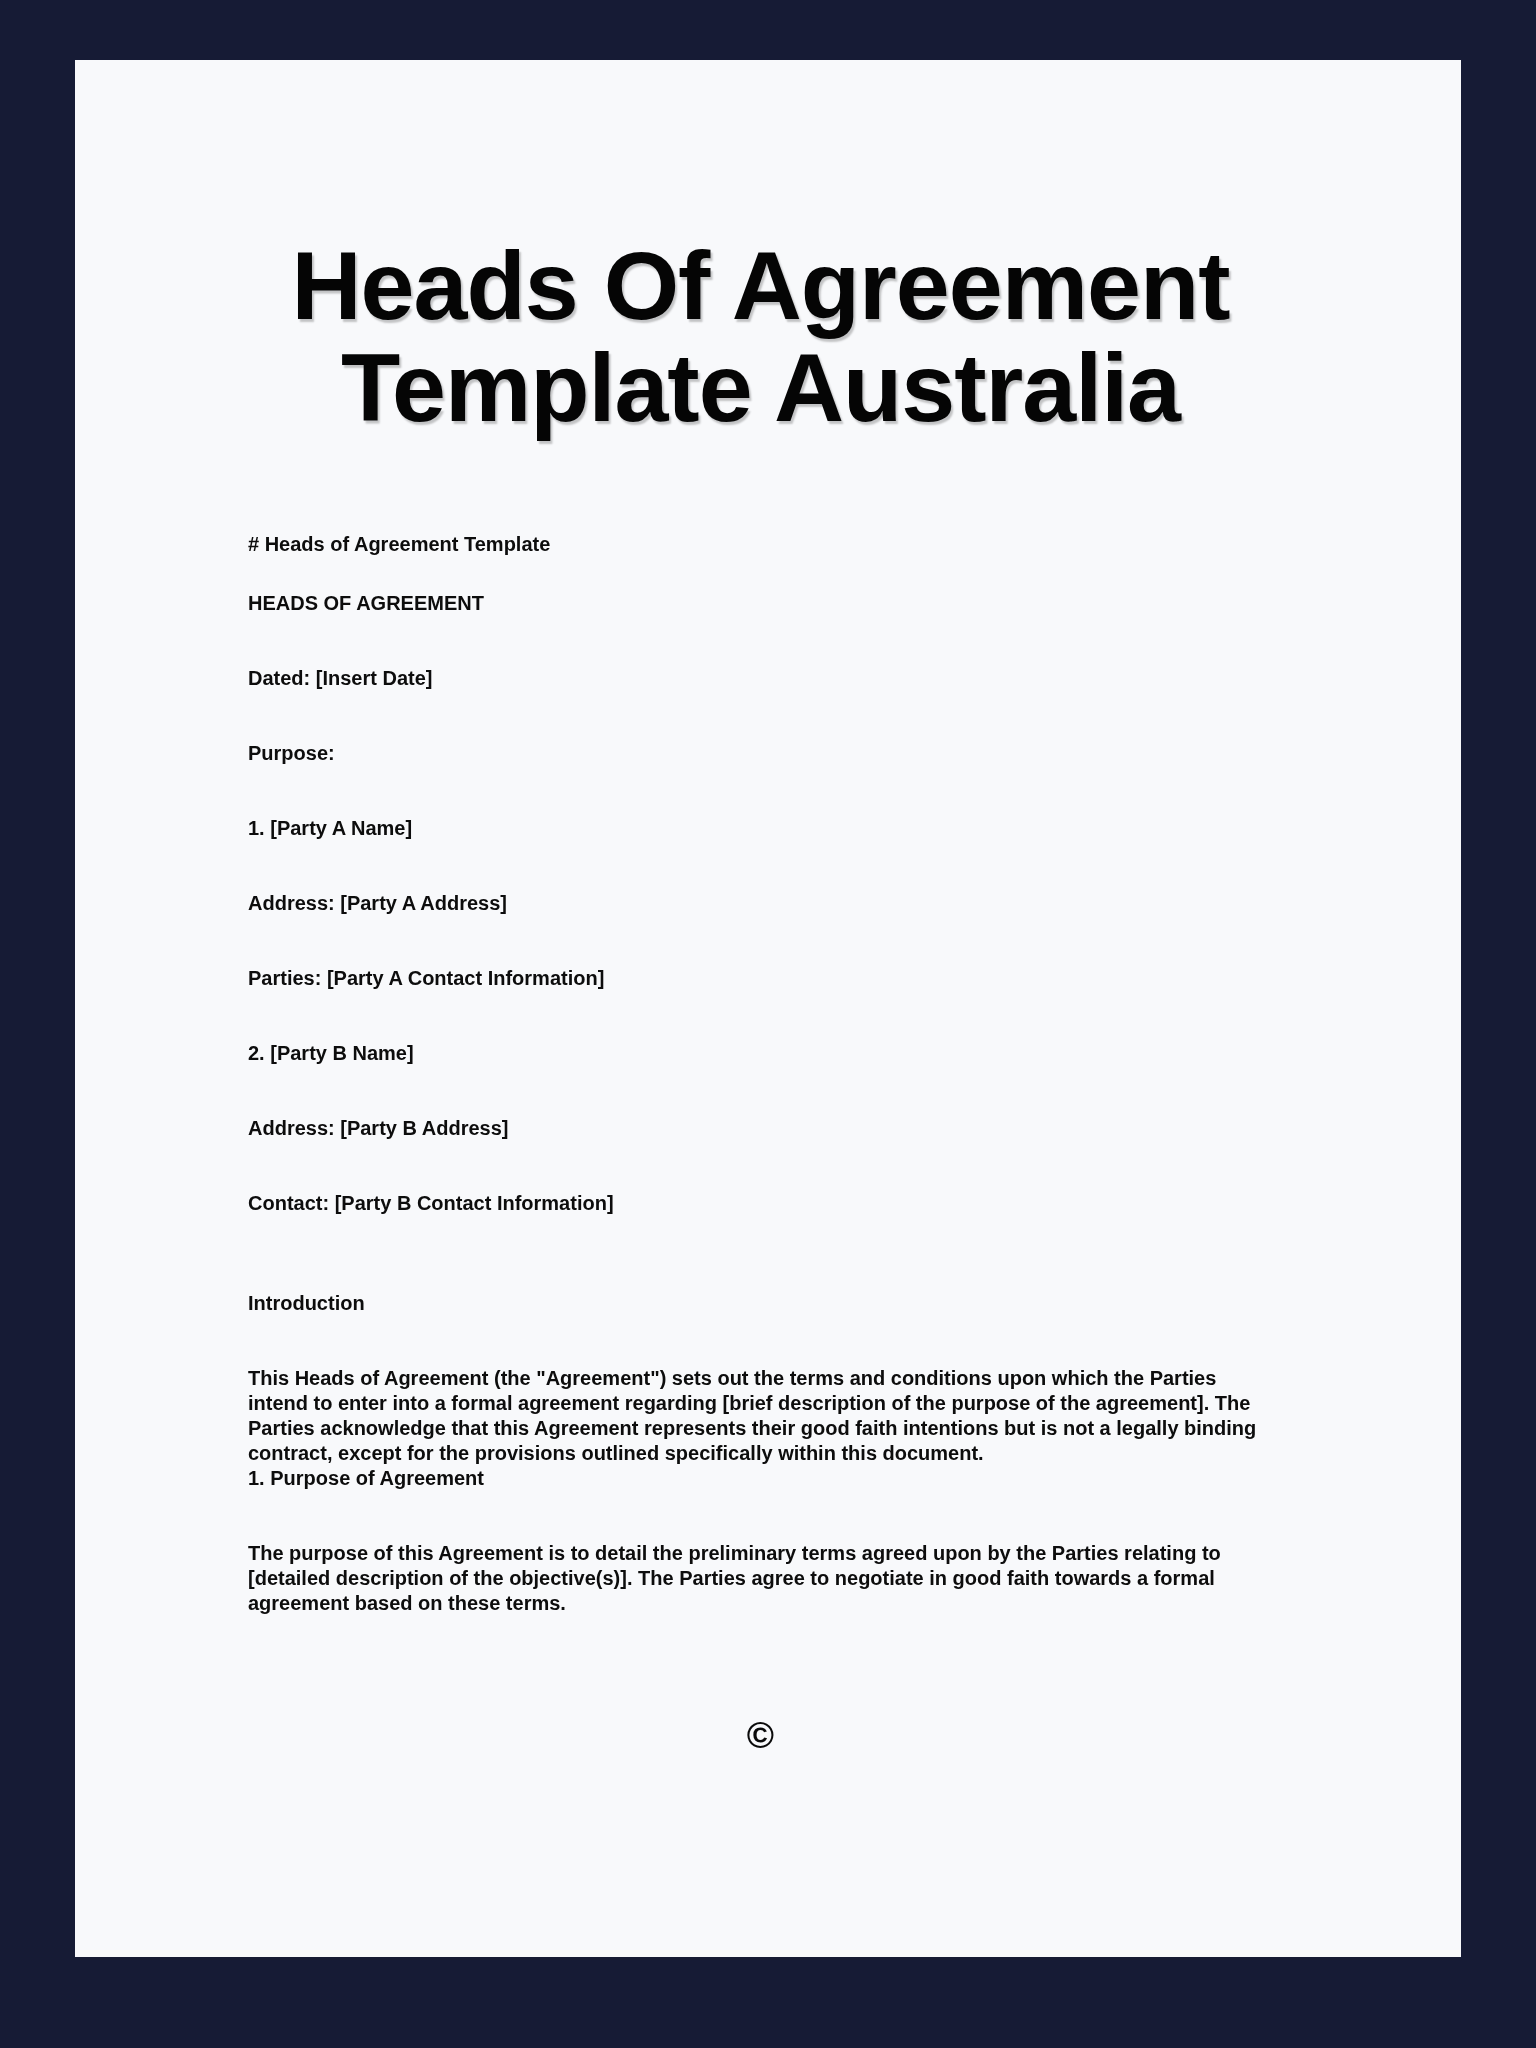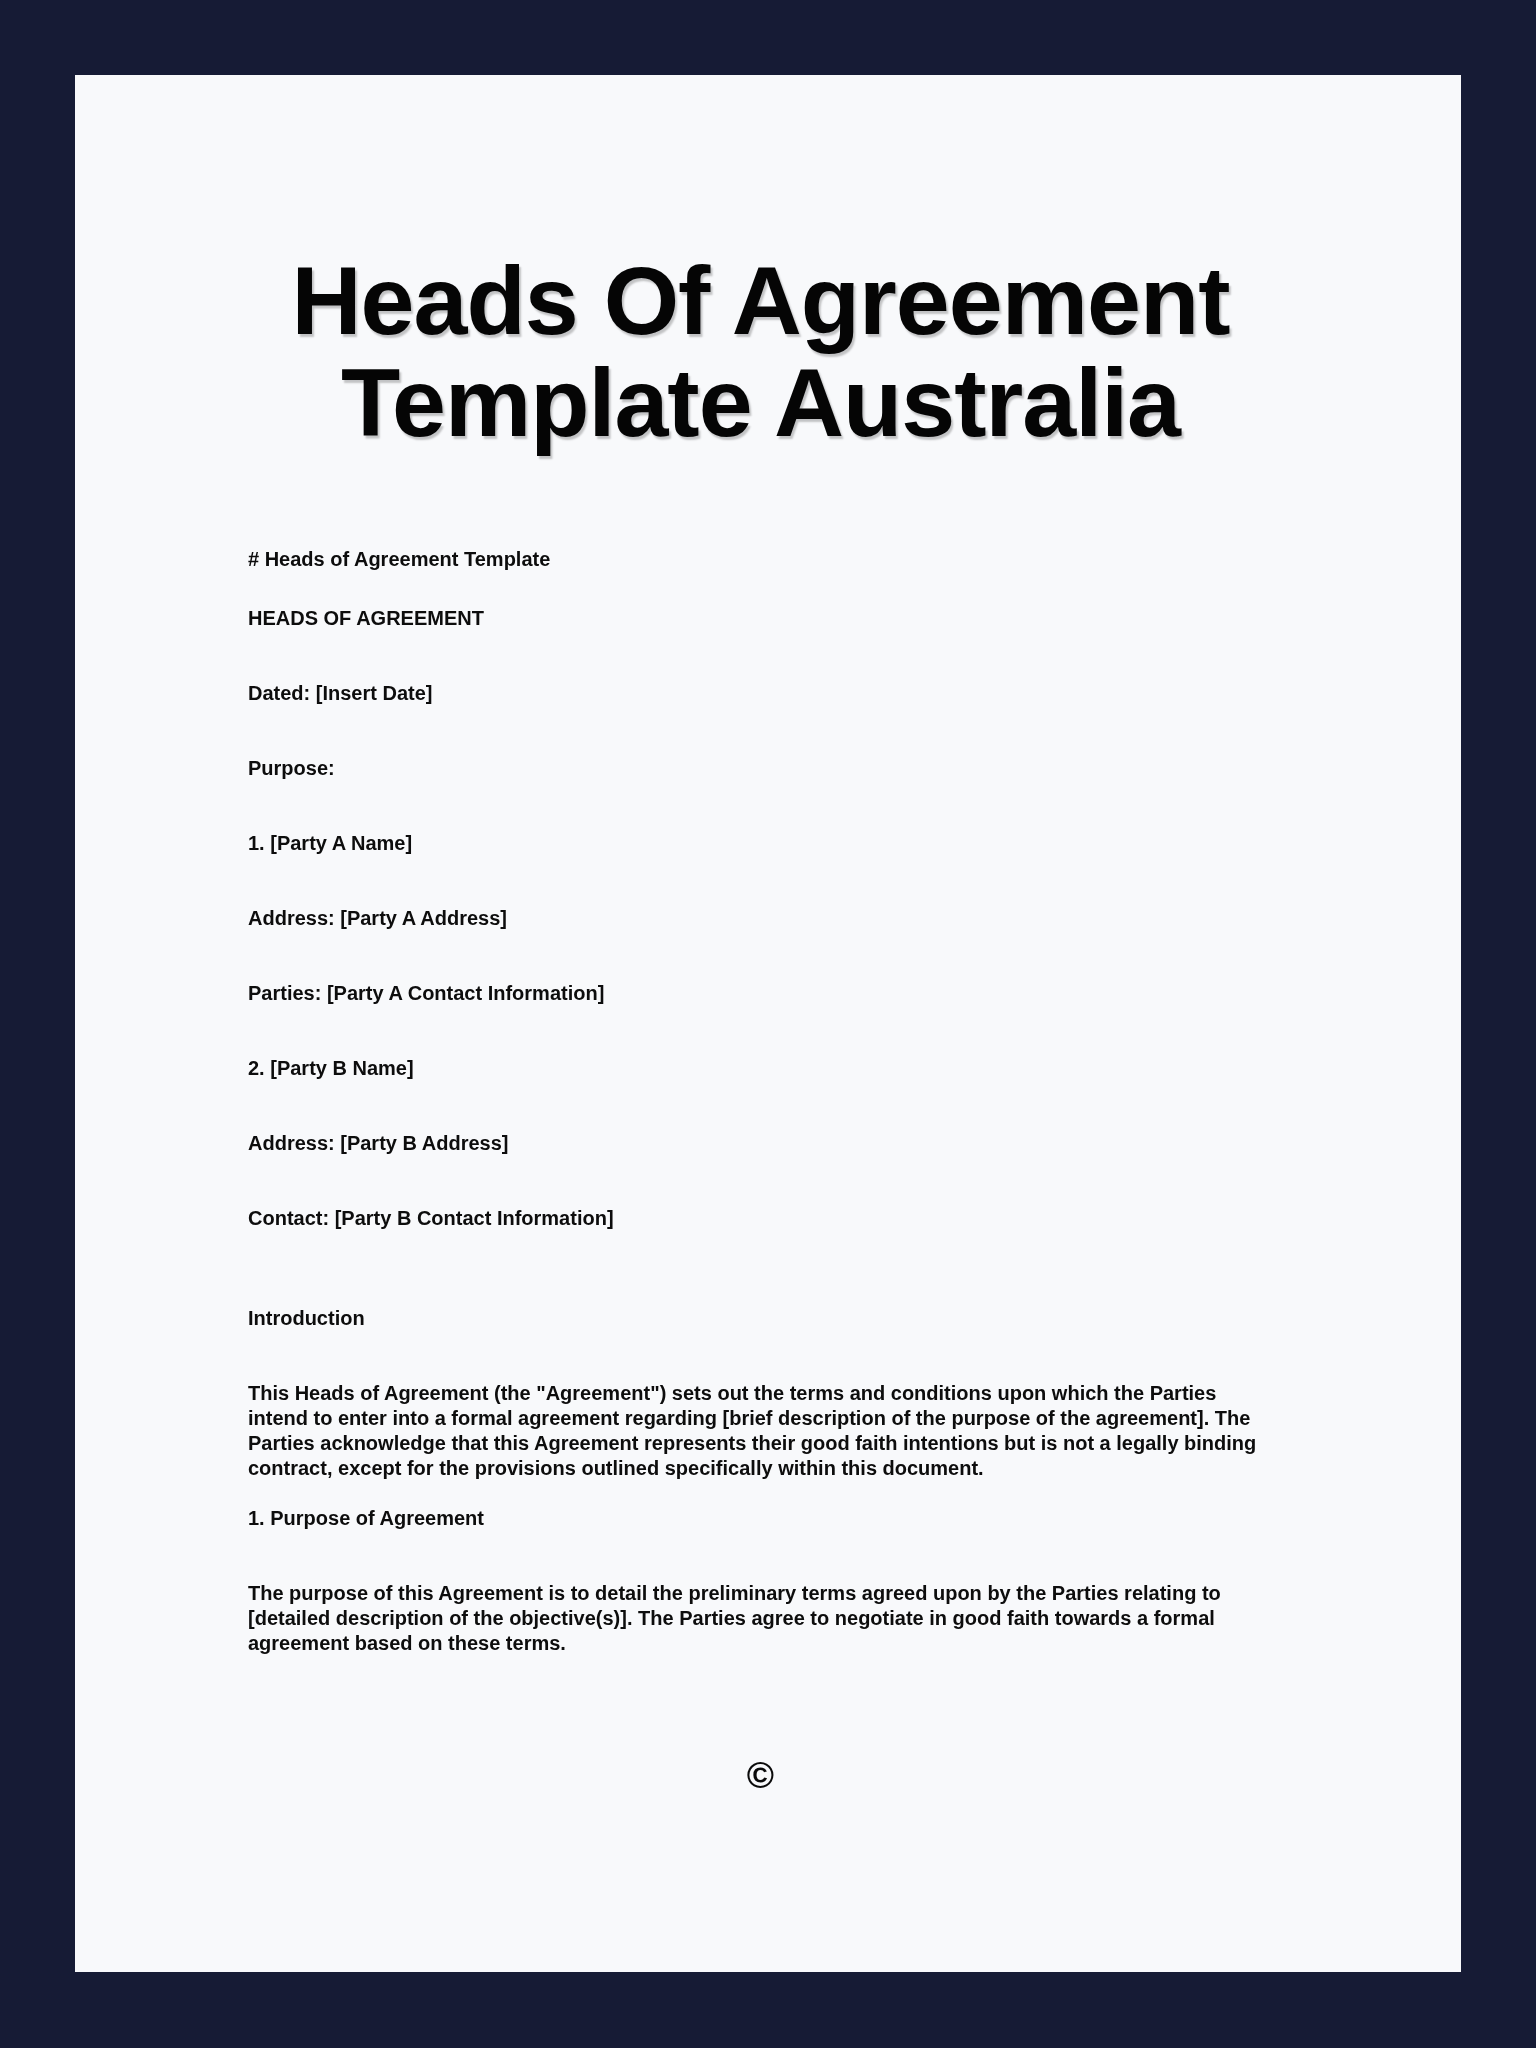--- a/index.html
+++ b/index.html
@@ -11,21 +11,21 @@
     position: relative;
     width: 1536px;
     height: 2048px;
     background: #161b35;
     overflow: hidden;
     font-family: "Liberation Sans", sans-serif;
   }
   .page {
     position: absolute;
     left: 75px;
-    top: 75px;
+    top: 60px;
     width: 1386px;
     height: 1897px;
     background: #f8f9fb;
   }
   .content {
     padding-left: 173px;
     width: 1025px;
   }
   .doc-title {
     margin: 175px 0 0 0;
@@ -45,21 +45,21 @@
     line-height: 25px;
     font-weight: 700;
     color: #0d0d0d;
     letter-spacing: 0;
   }
   .b-hash      { margin-top: 93px; }
   .b-heads     { margin-top: 34px; }
   .b-field     { margin-top: 50px; }
   .b-introh    { margin-top: 75px; }
   .b-para1     { margin-top: 50px; }
-  .b-purposeh  { margin-top: 25px; }
+  .b-purposeh  { }
   .b-para2     { margin-top: 50px; }
   .b-copy {
     margin-top: 100px;
     width: 1025px;
     text-align: center;
     font-size: 37px;
     line-height: 40px;
     font-weight: 700;
     color: #0a0a0a;
   }

